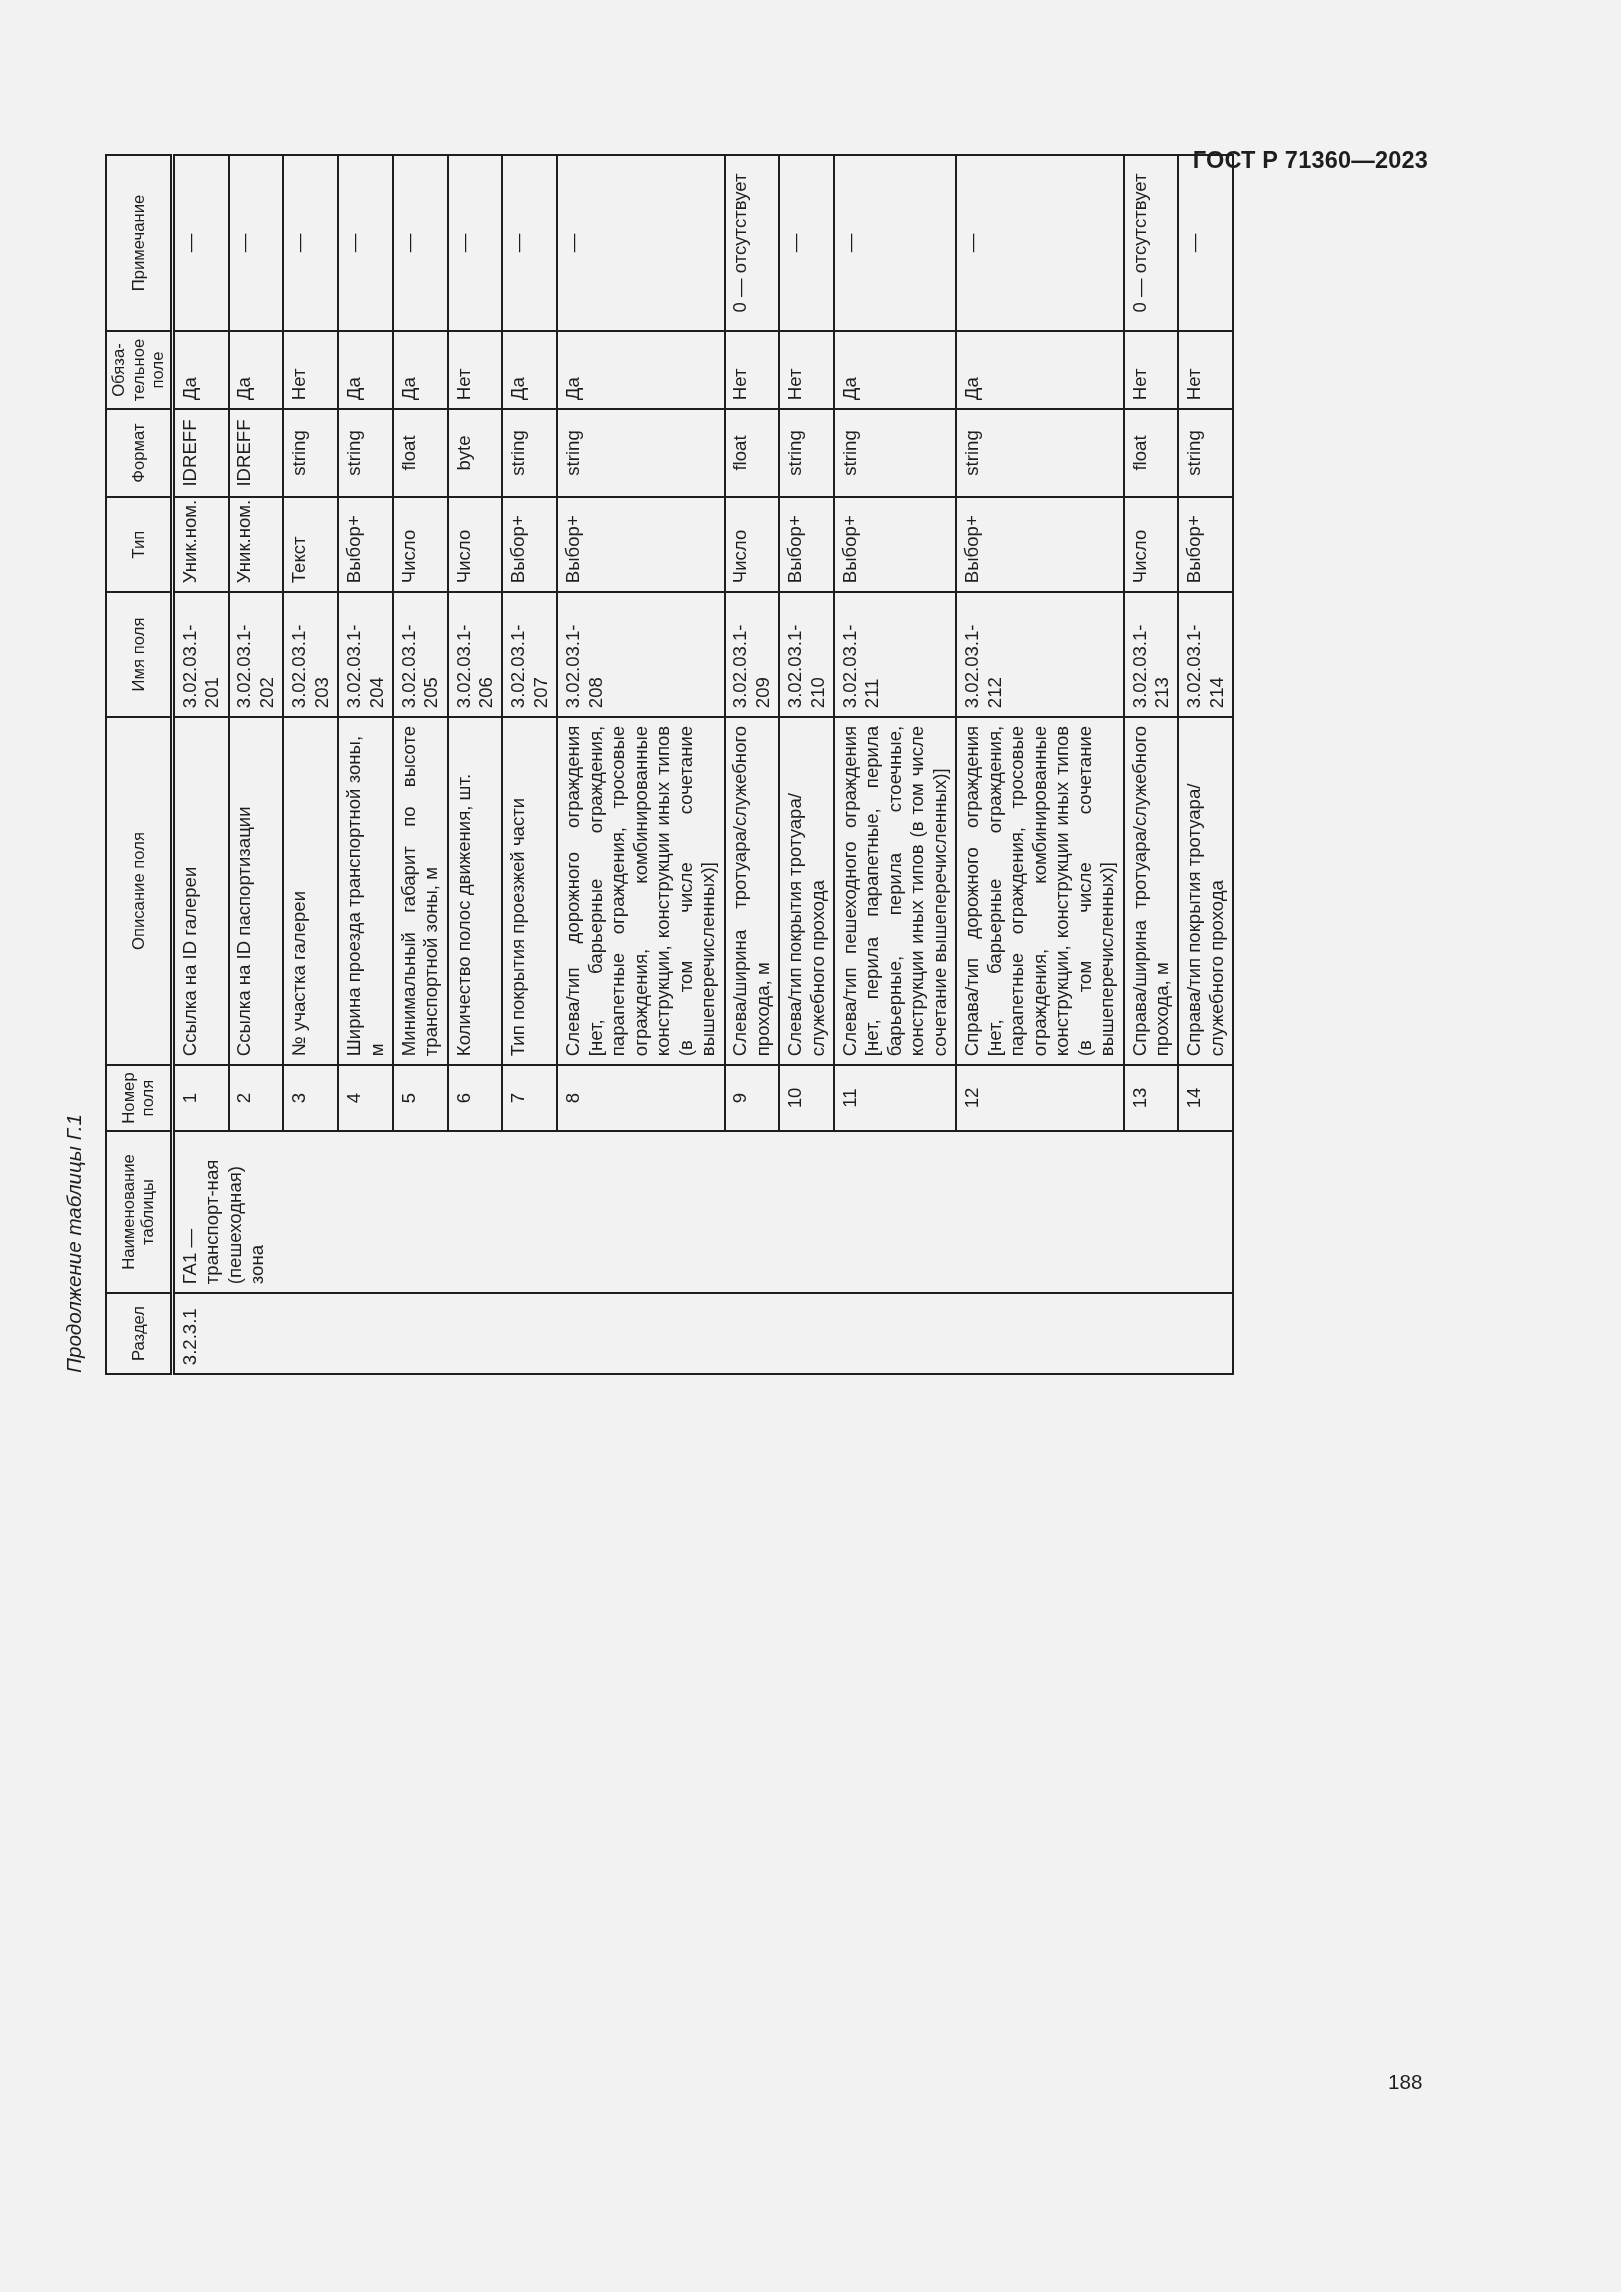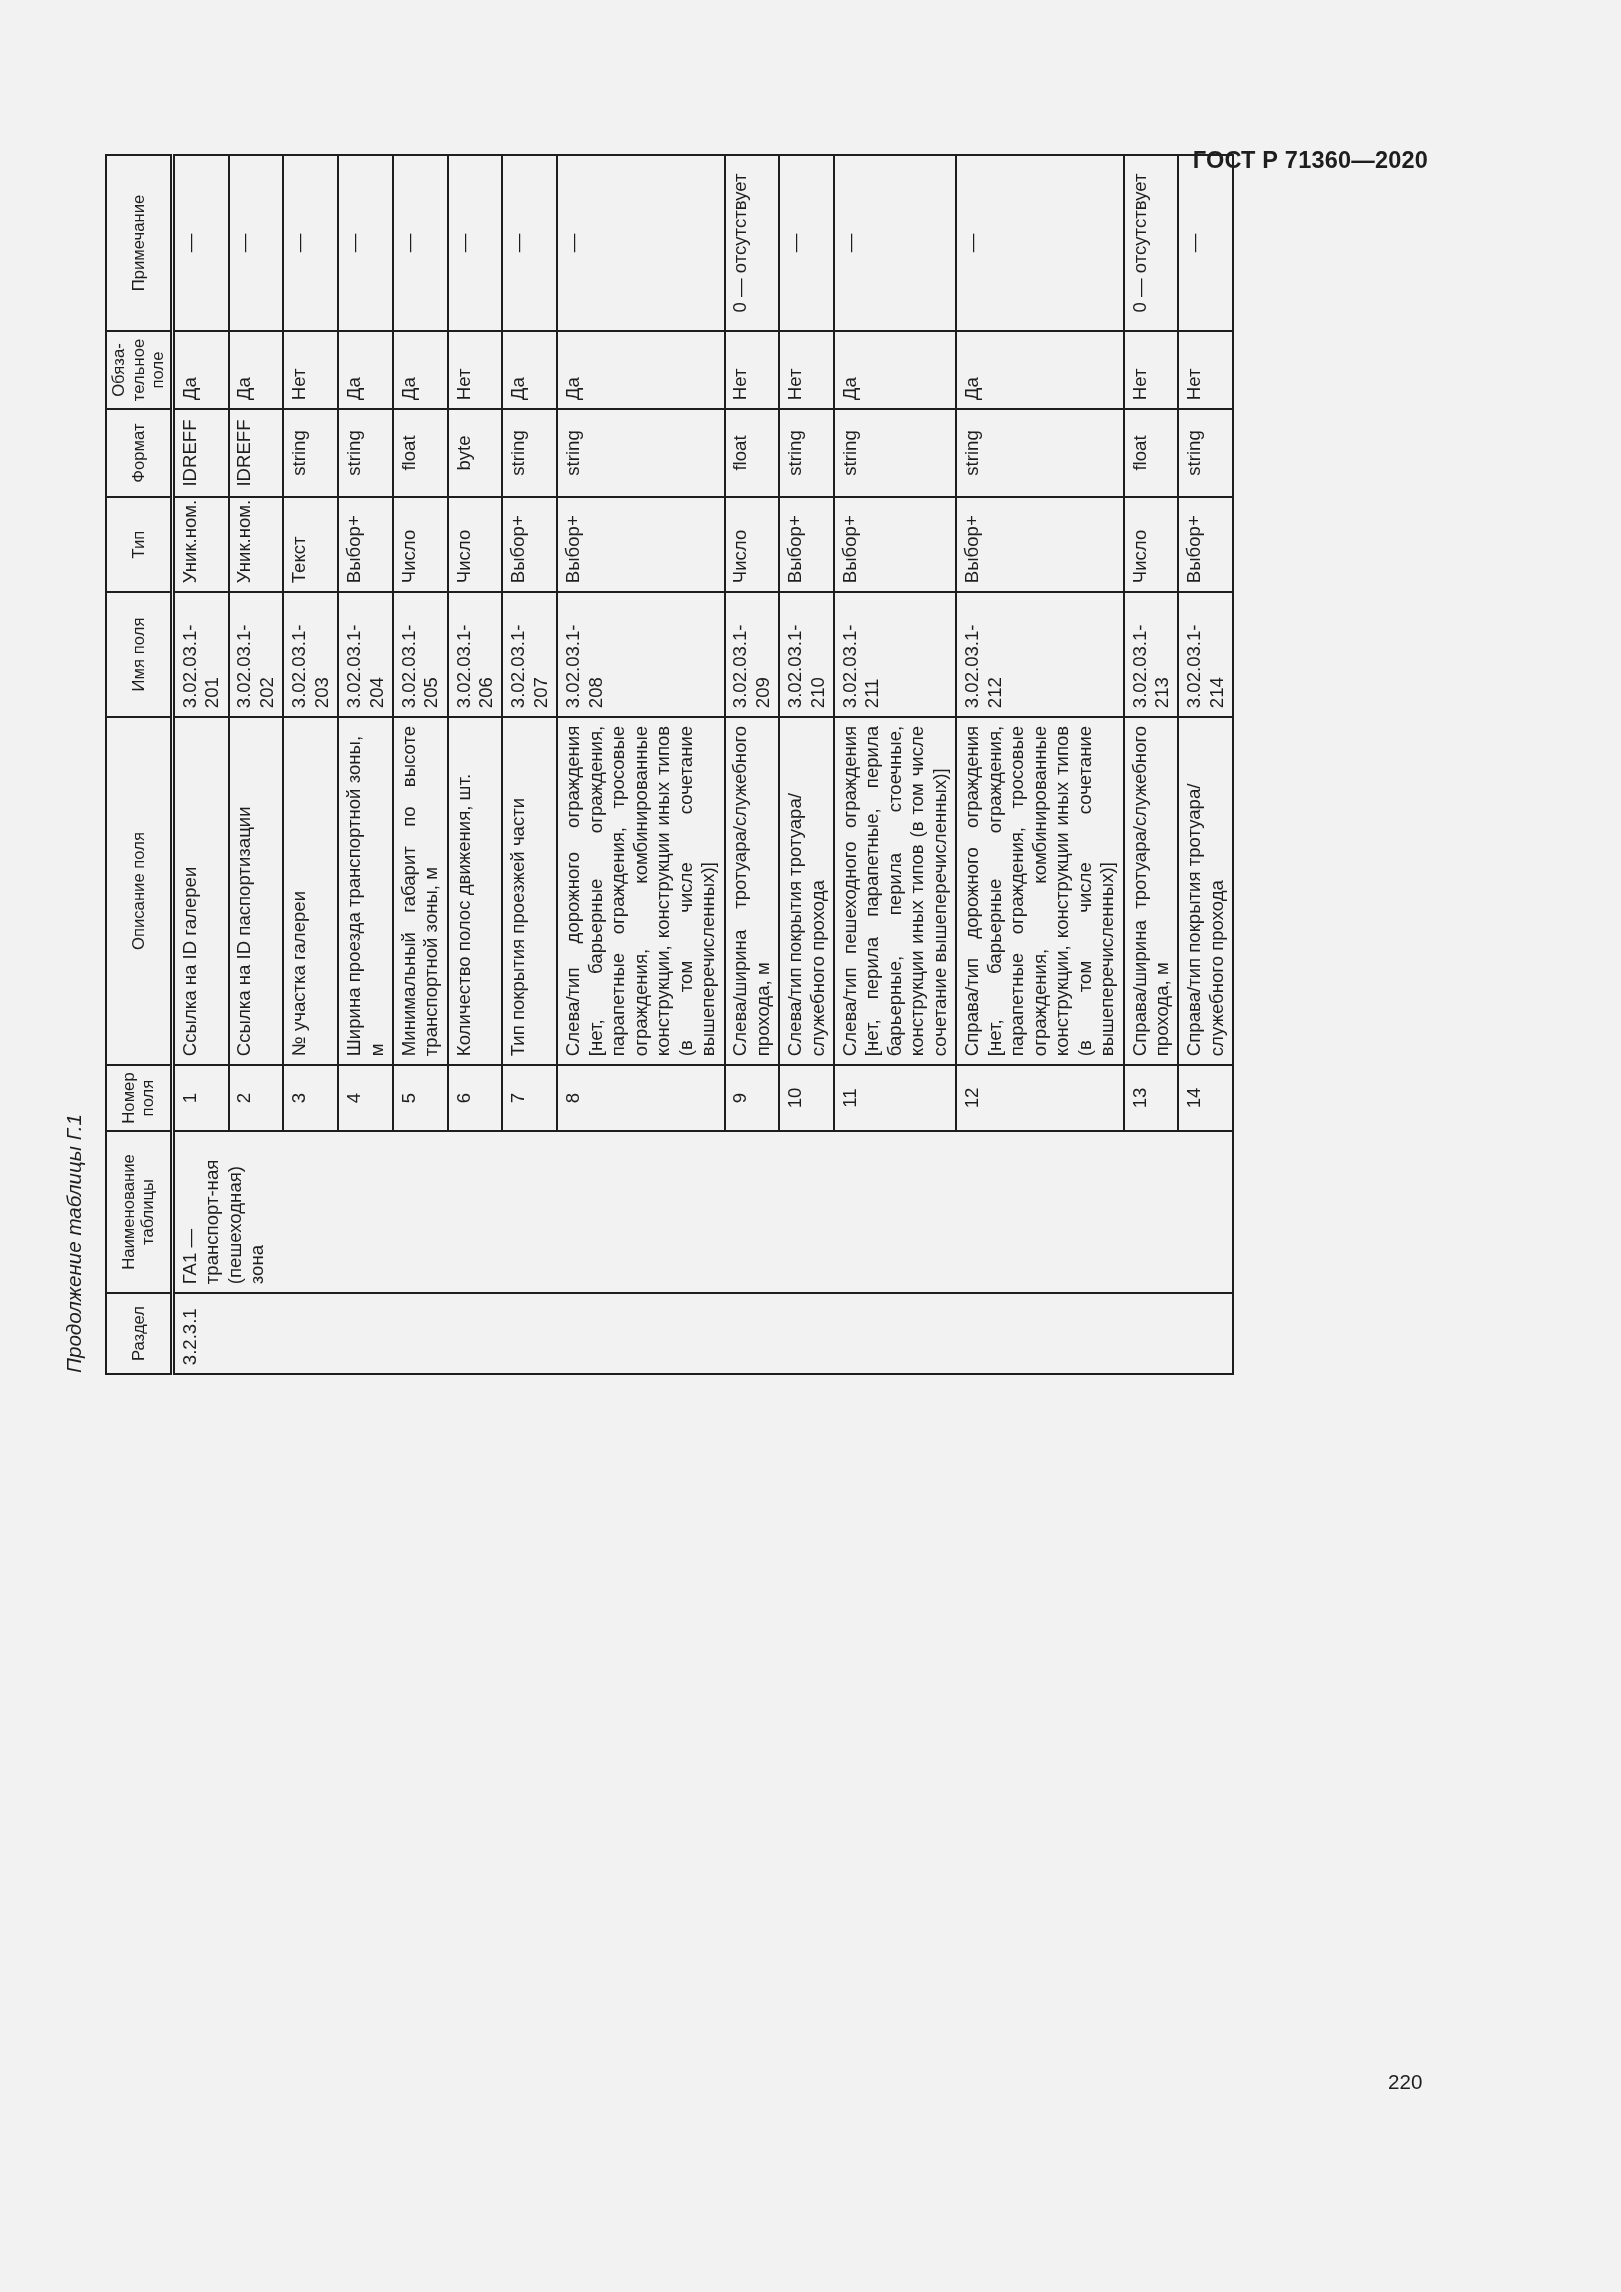--- a/index.html
+++ b/index.html
@@ -69,21 +69,21 @@
     table.g thead tr { height: 62px; }
     table.g thead th { border-bottom: 5.9px double #1e1e1e; }
     .c { text-align: center; }
     .j { text-align: justify; }
     .bold-row td { border-top-width: 2.9px; }
     .note-small { font-size: 17.6px; }
   </style>
 </head>
 <body>
 
-<div class="doc-header">ГОСТ Р 71360—2020</div>
+<div class="doc-header">ГОСТ Р 71360—2023</div>
 
 <div class="rot">
   <div class="caption">Продолжение таблицы Г.1</div>
 
   <table class="g">
     <colgroup>
       <col style="width:81px">
       <col style="width:162px">
       <col style="width:66px">
       <col style="width:348px">
@@ -232,14 +232,14 @@
         <td>3.02.03.1-214</td>
         <td>Выбор+</td>
         <td class="c">string</td>
         <td>Нет</td>
         <td class="c">—</td>
       </tr>
     </tbody>
   </table>
 </div>
 
-<div class="page-number">220</div>
+<div class="page-number">188</div>
 
 
 </body></html>

